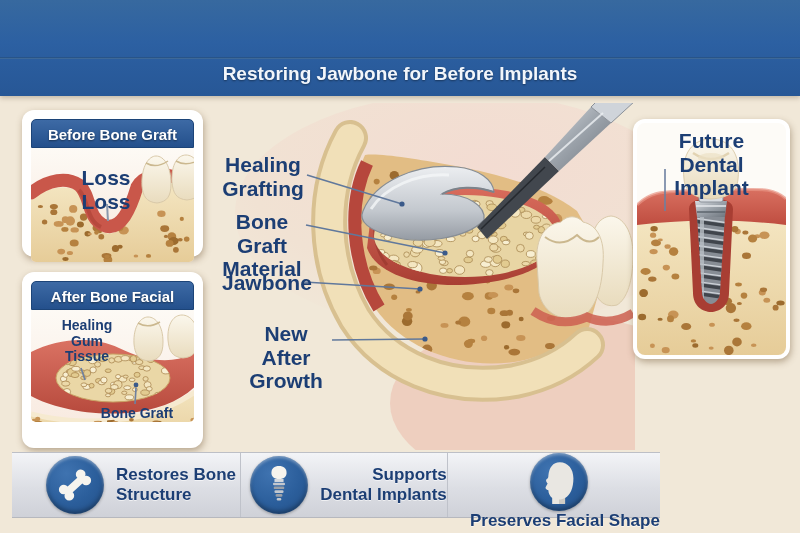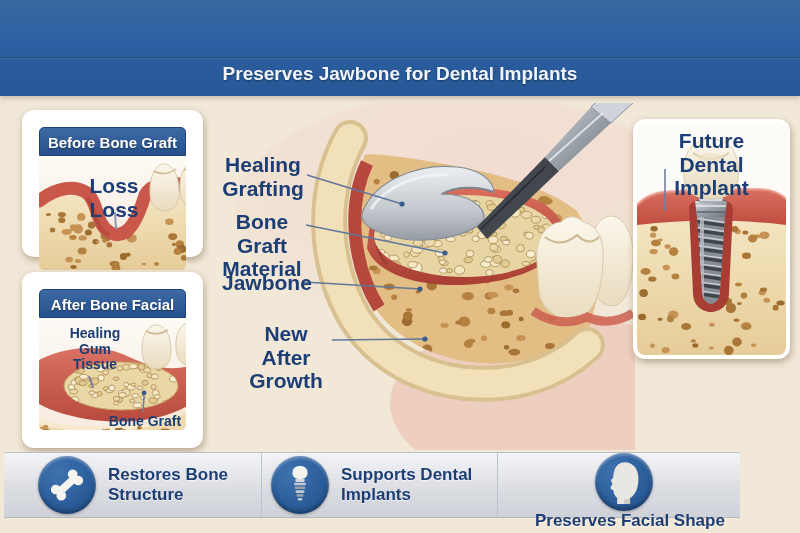--- a/index.html
+++ b/index.html
@@ -24,21 +24,21 @@
     position:absolute; left:0; top:57px; width:100%; height:2px;
     background:linear-gradient(#1d4a80, #49739f);
   }
   .header-subtitle {
     position:absolute; left:0; top:63px; width:100%; text-align:center;
     color:#f2f6fb; font-size:19px; font-weight:bold;
     text-shadow:0 1px 2px rgba(0,0,0,.4);
   }
   
   .panel {
-    position:absolute; background:#ffffff; border-radius:12px; padding:17px;
+    position:absolute; background:#ffffff; border-radius:12px; padding:9px;
     box-shadow:1px 3px 7px rgba(110,85,50,.45);
   }
   .panel-header {
     height:29px; line-height:29px; text-align:center;
     background:linear-gradient(#3d6aa5, #24508c);
     border:1px solid #1c4478; border-radius:5px 5px 0 0;
     color:#ffffff; font-size:15px; font-weight:bold;
     text-shadow:0 1px 2px rgba(0,0,0,.45);
   }
   .panel-body { position:relative; overflow:hidden; border-radius:0 0 5px 5px; }
@@ -54,47 +54,47 @@
   .lbl-15 { font-size:21px; }
   .lbl-14 { font-size:14px; }
   .proc-title {
     position:absolute; left:480px; top:115px; transform:translateX(-50%);
     white-space:nowrap; color:#1c3e74; font-size:21px; font-weight:bold;
     padding:0 6px 3px 6px; border-bottom:2px solid #51688f;
   }
   .center-illo { position:absolute; left:215px; top:103px; width:420px; height:347px; }
   
   .footer-bar {
-    position:absolute; left:4px; top:452px; width:736px; height:66px;
+    position:absolute; left:12px; top:452px; width:648px; height:66px;
     background:linear-gradient(#f3f4f7, #dcdee4 55%, #cfd1d8);
     border-top:1px solid #bdbfc6; border-bottom:1px solid #b6b8be;
     display:flex; align-items:center;
   }
   .footer-item { display:flex; align-items:center; height:100%; }
-  .footer-item + .footer-item { border-left:1px solid #bfc2ca; }
+  .footer-item + .footer-item { border-left:1px solid #bfc2ca;text-align:right; }
   .fi-1 { width:278px; padding-left:34px; }
   .fi-2 { width:257px; padding-left:9px; }
   .fi-3 { width:265px; padding-left:10px;flex-direction:column; }
   .icon-circle {
     width:58px; height:58px; border-radius:50%; flex:0 0 58px;
     background:radial-gradient(circle at 35% 30%, #3f73b0, #2b5e9b 55%, #224e85);
     box-shadow:inset 0 2px 3px rgba(255,255,255,.35), inset 0 -3px 4px rgba(0,0,0,.3), 0 1px 3px rgba(0,0,0,.3);
     display:flex; align-items:center; justify-content:center;
   }
   .footer-label {
     margin-left:12px; color:#1c3e74; font-size:17px; font-weight:bold;
     text-shadow:0 1px 0 rgba(255,255,255,.6);
   }
 </style>
 </head>
 <body>
 
 <div class="header">
   <div class="header-divider"></div>
-  <div class="header-subtitle">Preserves Jawbone for Dental Implants</div>
+  <div class="header-subtitle">Restoring Jawbone for Before Implants</div>
 </div>
 
 <div class="panel panel-before">
   <div class="panel-header">Before Bone Graft</div>
   <div class="panel-body" style="height:114px;">
     <svg width="175" height="114" viewBox="0 0 175 114">
       <defs>
         <linearGradient id="gBgB" x1="0" y1="0" x2="0" y2="1">
           <stop offset="0" stop-color="#fdfaf5"></stop>
             <stop offset="1" stop-color="#f7e6db"></stop>

